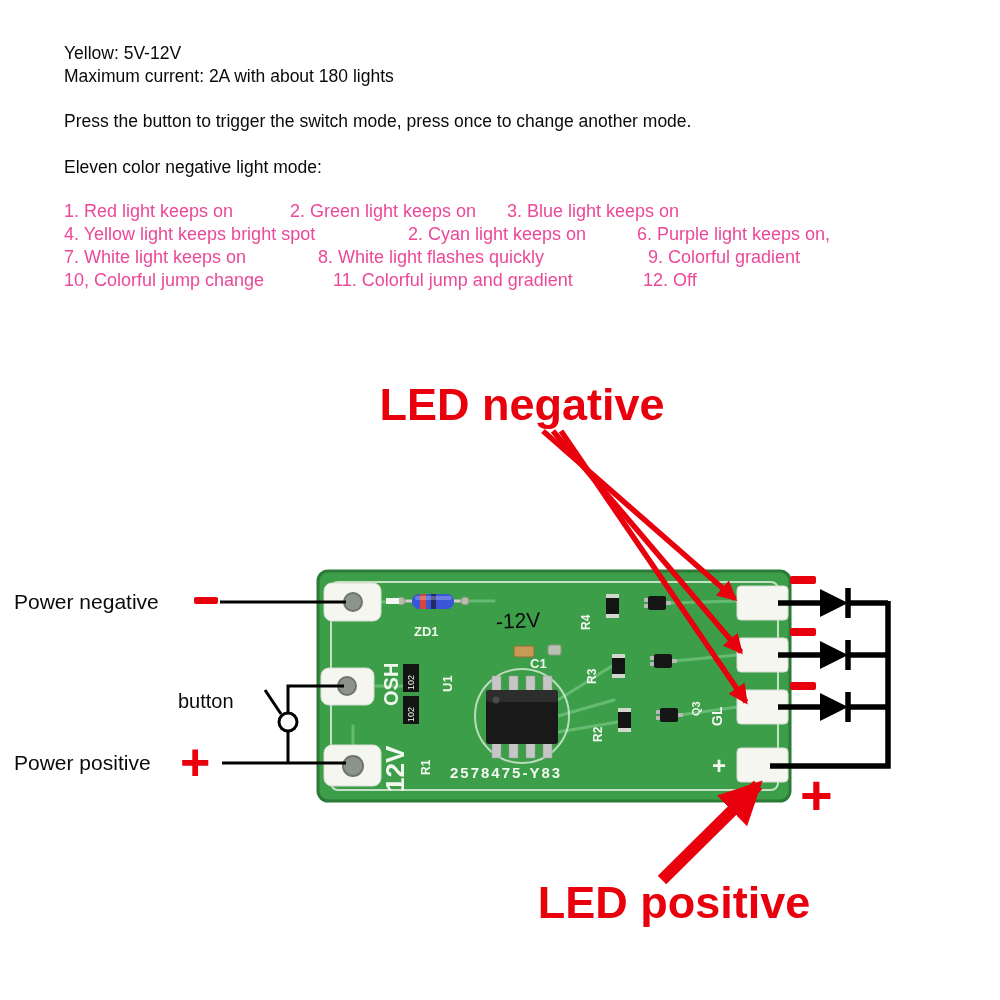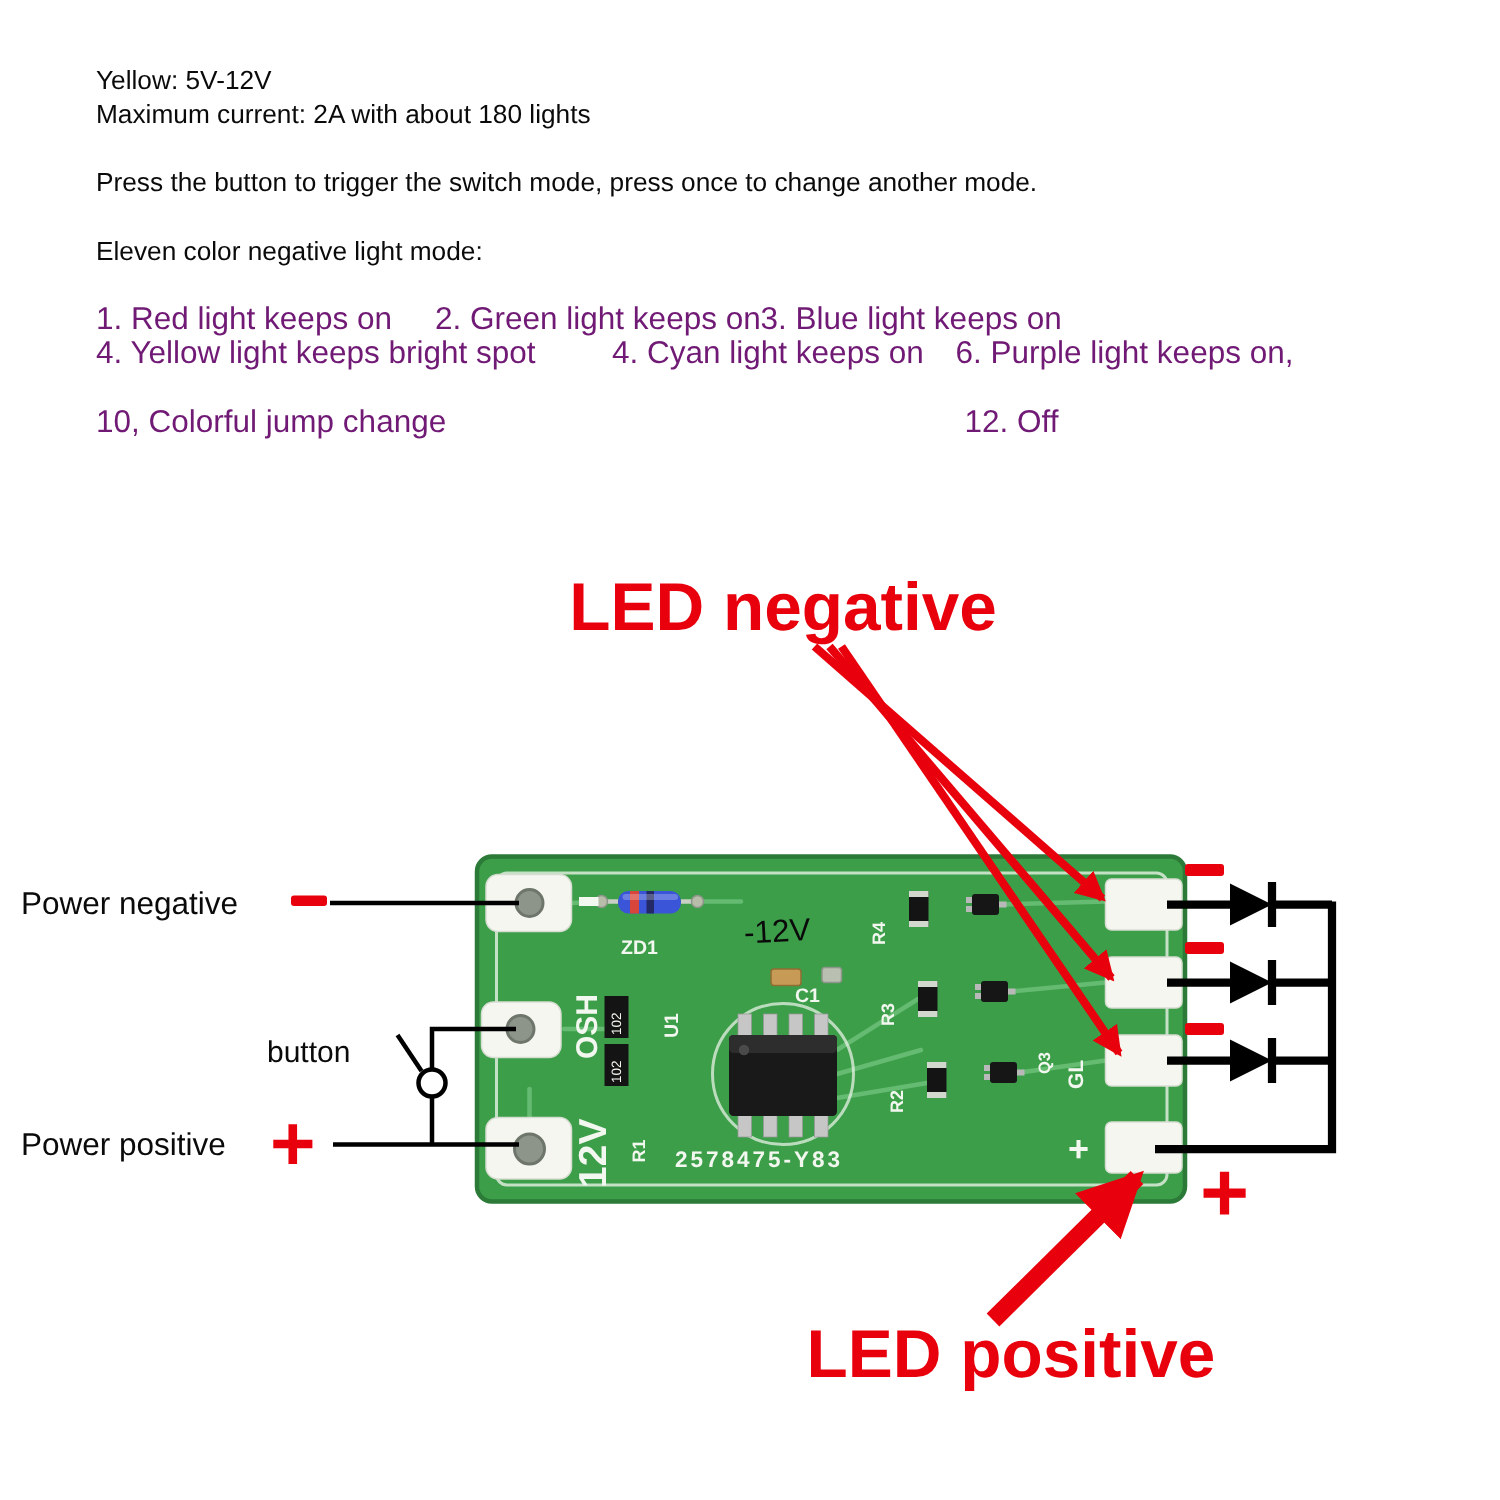--- a/index.html
+++ b/index.html
@@ -3,21 +3,21 @@
 <meta charset="utf-8">
 <style>
   html,body{margin:0;padding:0;}
   body{
     width:1000px;height:1000px;background:#ffffff;position:relative;overflow:hidden;
     font-family:"Liberation Sans", sans-serif;color:#0a0a0a;
   }
   .spec-line{position:absolute;left:64px;font-size:17.5px;white-space:nowrap;color:#0a0a0a;}
   .modes{position:absolute;left:64px;top:201px;width:920px;height:100px;}
   .mode-row{position:absolute;left:0;width:100%;height:23px;}
-  .mode-item{position:absolute;top:0;font-size:21px;white-space:nowrap;color:#701a75;}
+  .mode-item{position:absolute;top:0;font-size:18px;white-space:nowrap;color:#ec4899;}
   svg.diagram{position:absolute;left:0;top:0;}
   svg text{font-family:"Liberation Sans", sans-serif;}
   .silk{fill:#f2f7ef;font-weight:bold;}
   .blacklbl{fill:#0a0a0a;font-weight:normal;}
   .redbig{fill:#e8000d;font-weight:bold;}
 </style>
 </head>
 <body>
 
 <div class="spec-line" style="top:43px">Yellow: 5V-12V</div>
@@ -26,25 +26,31 @@
 <div class="spec-line" style="top:157px">Eleven color negative light mode:</div>
 
 <div class="modes">
   <div class="mode-row" style="top:0px">
     <span class="mode-item" style="left:0px">1. Red light keeps on</span>
     <span class="mode-item" style="left:226px">2. Green light keeps on</span>
     <span class="mode-item" style="left:443px">3. Blue light keeps on</span>
   </div>
   <div class="mode-row" style="top:23px">
     <span class="mode-item" style="left:0px">4. Yellow light keeps bright spot</span>
-    <span class="mode-item" style="left:344px">4. Cyan light keeps on</span>
+    <span class="mode-item" style="left:344px">2. Cyan light keeps on</span>
     <span class="mode-item" style="left:573px">6. Purple light keeps on,</span>
+  </div>
+  <div class="mode-row" style="top:46px">
+    <span class="mode-item" style="left:0px">7. White light keeps on</span>
+    <span class="mode-item" style="left:254px">8. White light flashes quickly</span>
+    <span class="mode-item" style="left:584px">9. Colorful gradient</span>
   </div>
   <div class="mode-row" style="top:69px">
     <span class="mode-item" style="left:0px">10, Colorful jump change</span>
+    <span class="mode-item" style="left:269px">11. Colorful jump and gradient</span>
     <span class="mode-item" style="left:579px">12. Off</span>
   </div>
 </div>
 
 <svg class="diagram" width="1000" height="1000" viewBox="0 0 1000 1000">
   <defs>
     <marker id="arrowhead" viewBox="0 0 4 4" markerWidth="3.6" markerHeight="3.6" refX="3.4" refY="2" orient="auto" markerUnits="strokeWidth">
       <path d="M0,0 L4,2 L0,4 Z" fill="#e8000d"></path>
     </marker>
   </defs>

